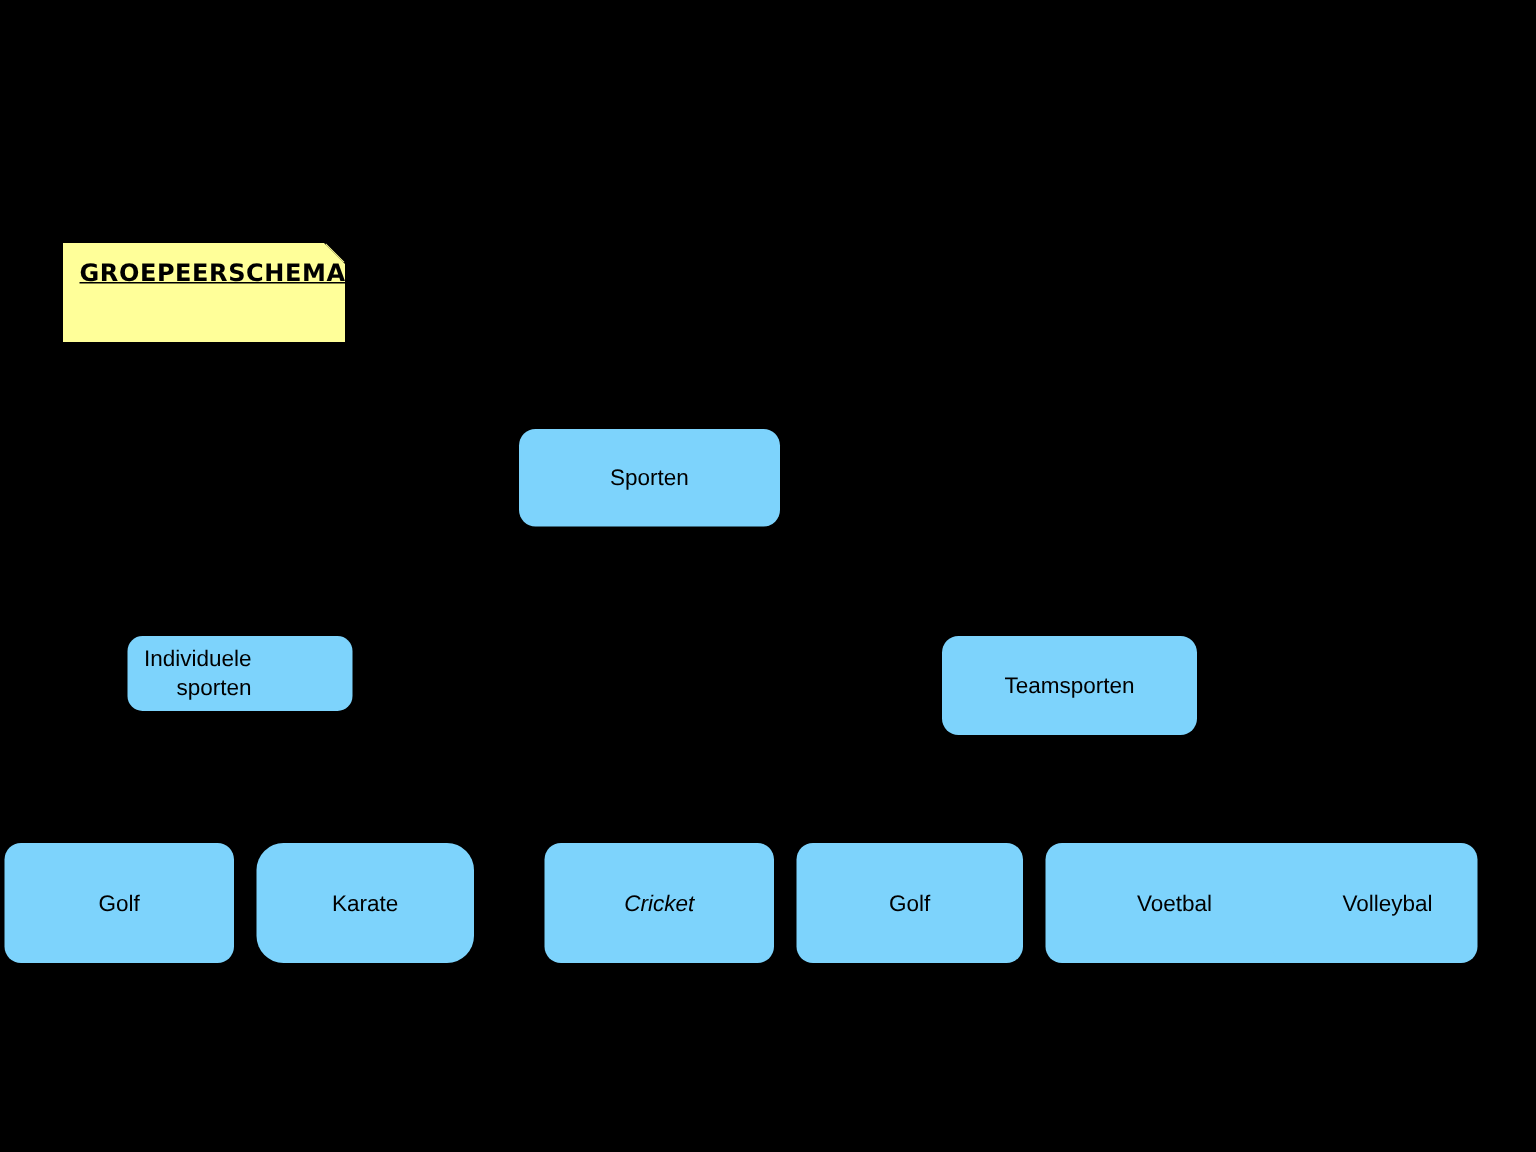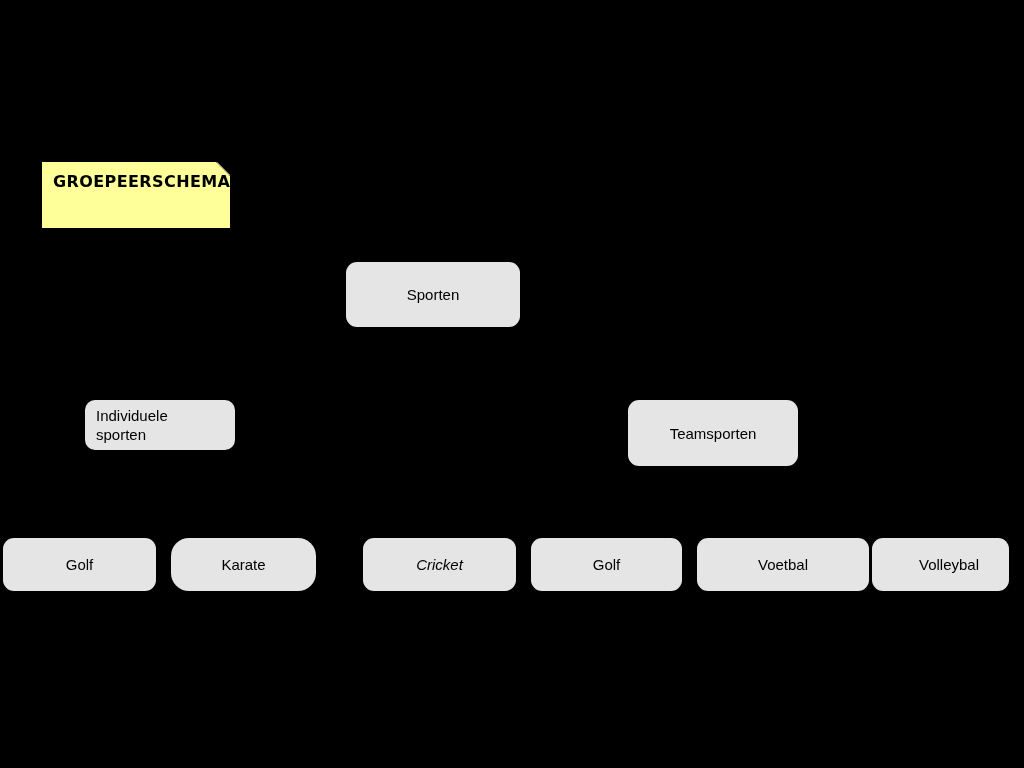--- a/index.html
+++ b/index.html
@@ -56,31 +56,33 @@
   .sticky-note .note-text {
     position: absolute;
     left: 11px;
     top: 10px;
     font-family: "DejaVu Sans", sans-serif;
     font-size: 16px;
     font-weight: 600;
     letter-spacing: 0.4px;
     color: #000000;
     white-space: nowrap;
+    text-decoration: underline;
   }
 
   
   .node {
     position: absolute;
-    background: #e5e5e5;
+    background: #7dd3fc;
     border-radius: 11px;
     box-sizing: border-box;
     display: flex;
     align-items: center;
     justify-content: center;
+    margin-top: 24px;
   }
   .node .node-label {
     color: #000000;
     font-family: "Liberation Sans", sans-serif;
     font-size: 15px;
     line-height: 19px;
     text-align: center;
     white-space: pre-line;
   }
 
@@ -95,42 +97,42 @@
   
   #node-individuele-sporten {
     left: 85px;
     top: 400px;
     width: 150px;
     height: 50px;
     justify-content: flex-start;
     border-radius: 10px;
   }
   #node-individuele-sporten .node-label {
-    text-align: left;
+    text-align: right;
     padding-left: 11px;
   }
 
   #node-teamsporten {
     left: 628px;
     top: 400px;
     width: 170px;
     height: 66px;
   }
 
   
   .leaf {
     top: 538px;
-    height: 53px;
+    height: 80px;
   }
   #leaf-golf      { left: 3px;   width: 153px; }
   #leaf-karate    { left: 171px; width: 145px; border-radius: 18px; }
   #leaf-cricket   { left: 363px; width: 153px; font-style: italic; }
   #leaf-rugby     { left: 531px; width: 151px; }
   #leaf-voetbal   { left: 697px; width: 172px; align-items: center; }
-  #leaf-volleybal { left: 872px; width: 137px; padding-left: 17px; }
+  #leaf-volleybal { left: 848px; width: 137px; padding-left: 17px; }
 </style>
 </head>
 <body>
 
 <div id="canvas">
 
   <div class="sticky-note">
     <div class="note-text">GROEPEERSCHEMA</div>
     <div class="fold">
       <div class="fold-inner"></div>

